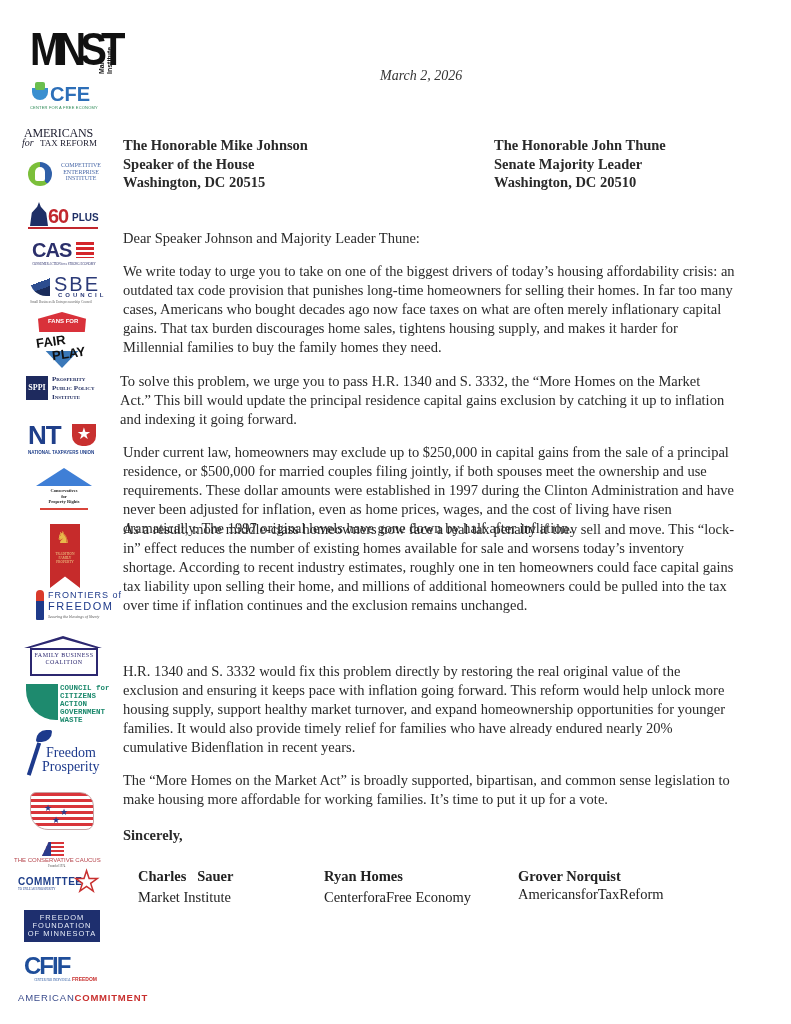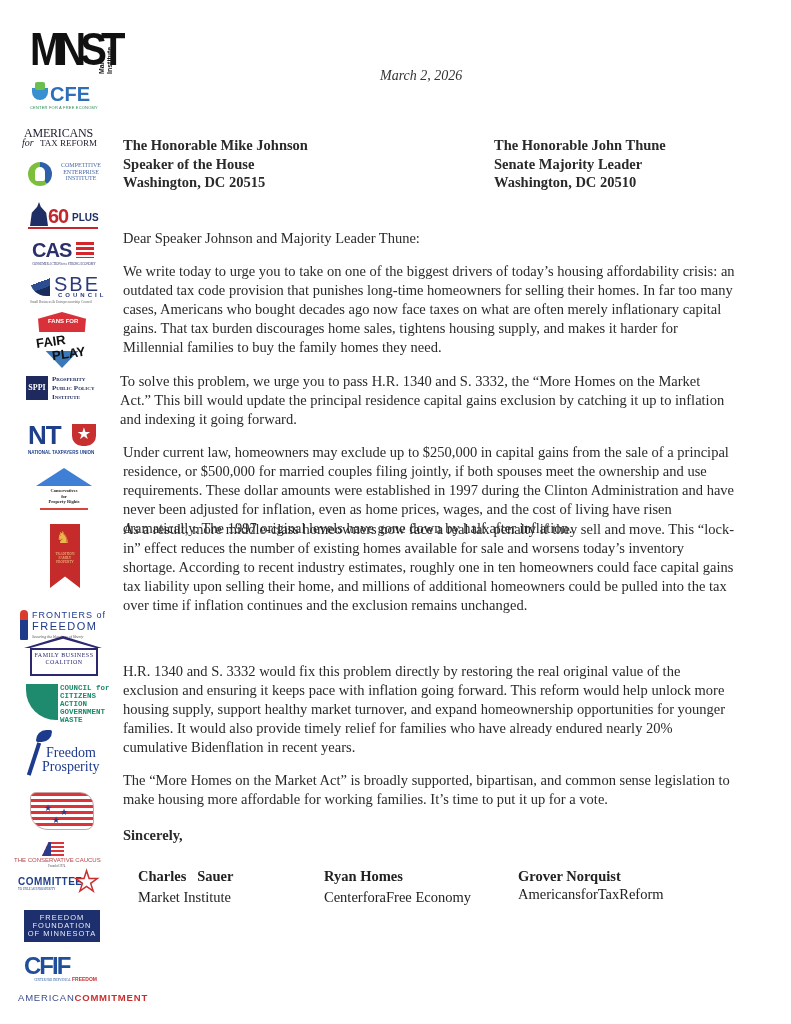--- a/index.html
+++ b/index.html
@@ -77,21 +77,21 @@
     .l-cpr .txt { position: absolute; left: 0; top: 20px; width: 64px; text-align: center; font-family: "Liberation Serif", serif; font-weight: 700; font-size: 4.5px; line-height: 5.5px; color: #222; }
     .l-cpr .bar { position: absolute; left: 8px; top: 40px; width: 48px; height: 2px; background: #d9453b; }
 
     
     .l-tfp { left: 50px; top: 524px; width: 30px; height: 64px; }
     .l-tfp .ban { position: absolute; left: 0; top: 0; width: 30px; height: 64px; background: #c62b2b; clip-path: polygon(0 0, 100% 0, 100% 100%, 50% 82%, 0 100%); }
     .l-tfp .lion { position: absolute; left: 6px; top: 6px; font-size: 16px; color: #e8b84a; line-height: 16px; }
     .l-tfp .txt { position: absolute; left: 0; top: 28px; width: 30px; text-align: center; font-size: 3.5px; line-height: 4px; color: #f2d28a; }
 
     
-    .l-fof { left: 18px; top: 588px; width: 84px; height: 40px; margin-top: 20px; }
+    .l-fof { left: 34px; top: 588px; width: 84px; height: 40px; }
     .l-fof .torch { position: absolute; left: 2px; top: 2px; width: 8px; height: 30px; background: linear-gradient(180deg, #d93a2b 0 35%, #1e3a8a 35%); border-radius: 4px 4px 1px 1px; }
     .l-fof .t1 { position: absolute; left: 14px; top: 2px; font-family: "Liberation Sans", sans-serif; font-size: 9px; color: #1e3a8a; letter-spacing: 1px; white-space: nowrap; }
     .l-fof .t2 { position: absolute; left: 14px; top: 12px; font-family: "Liberation Sans", sans-serif; font-size: 11px; color: #1e3a8a; letter-spacing: 1.5px; white-space: nowrap; }
     .l-fof .t3 { position: absolute; left: 14px; top: 26px; font-family: "Liberation Serif", serif; font-style: italic; font-size: 4px; color: #555; white-space: nowrap; }
 
     
     .l-fbc { left: 24px; top: 636px; width: 78px; height: 40px; }
     .l-fbc .roof { position: absolute; left: 0; top: 0; width: 78px; height: 12px; background: #2c2870; clip-path: polygon(50% 0, 100% 100%, 92% 100%, 50% 22%, 8% 100%, 0 100%); }
     .l-fbc .box { position: absolute; left: 6px; top: 12px; width: 64px; height: 24px; border: 2px solid #2c2870; }
     .l-fbc .txt { position: absolute; left: 6px; top: 16px; width: 68px; text-align: center; font-family: "Liberation Serif", serif; font-size: 6px; line-height: 7px; color: #2c2870; letter-spacing: 0.5px; }

